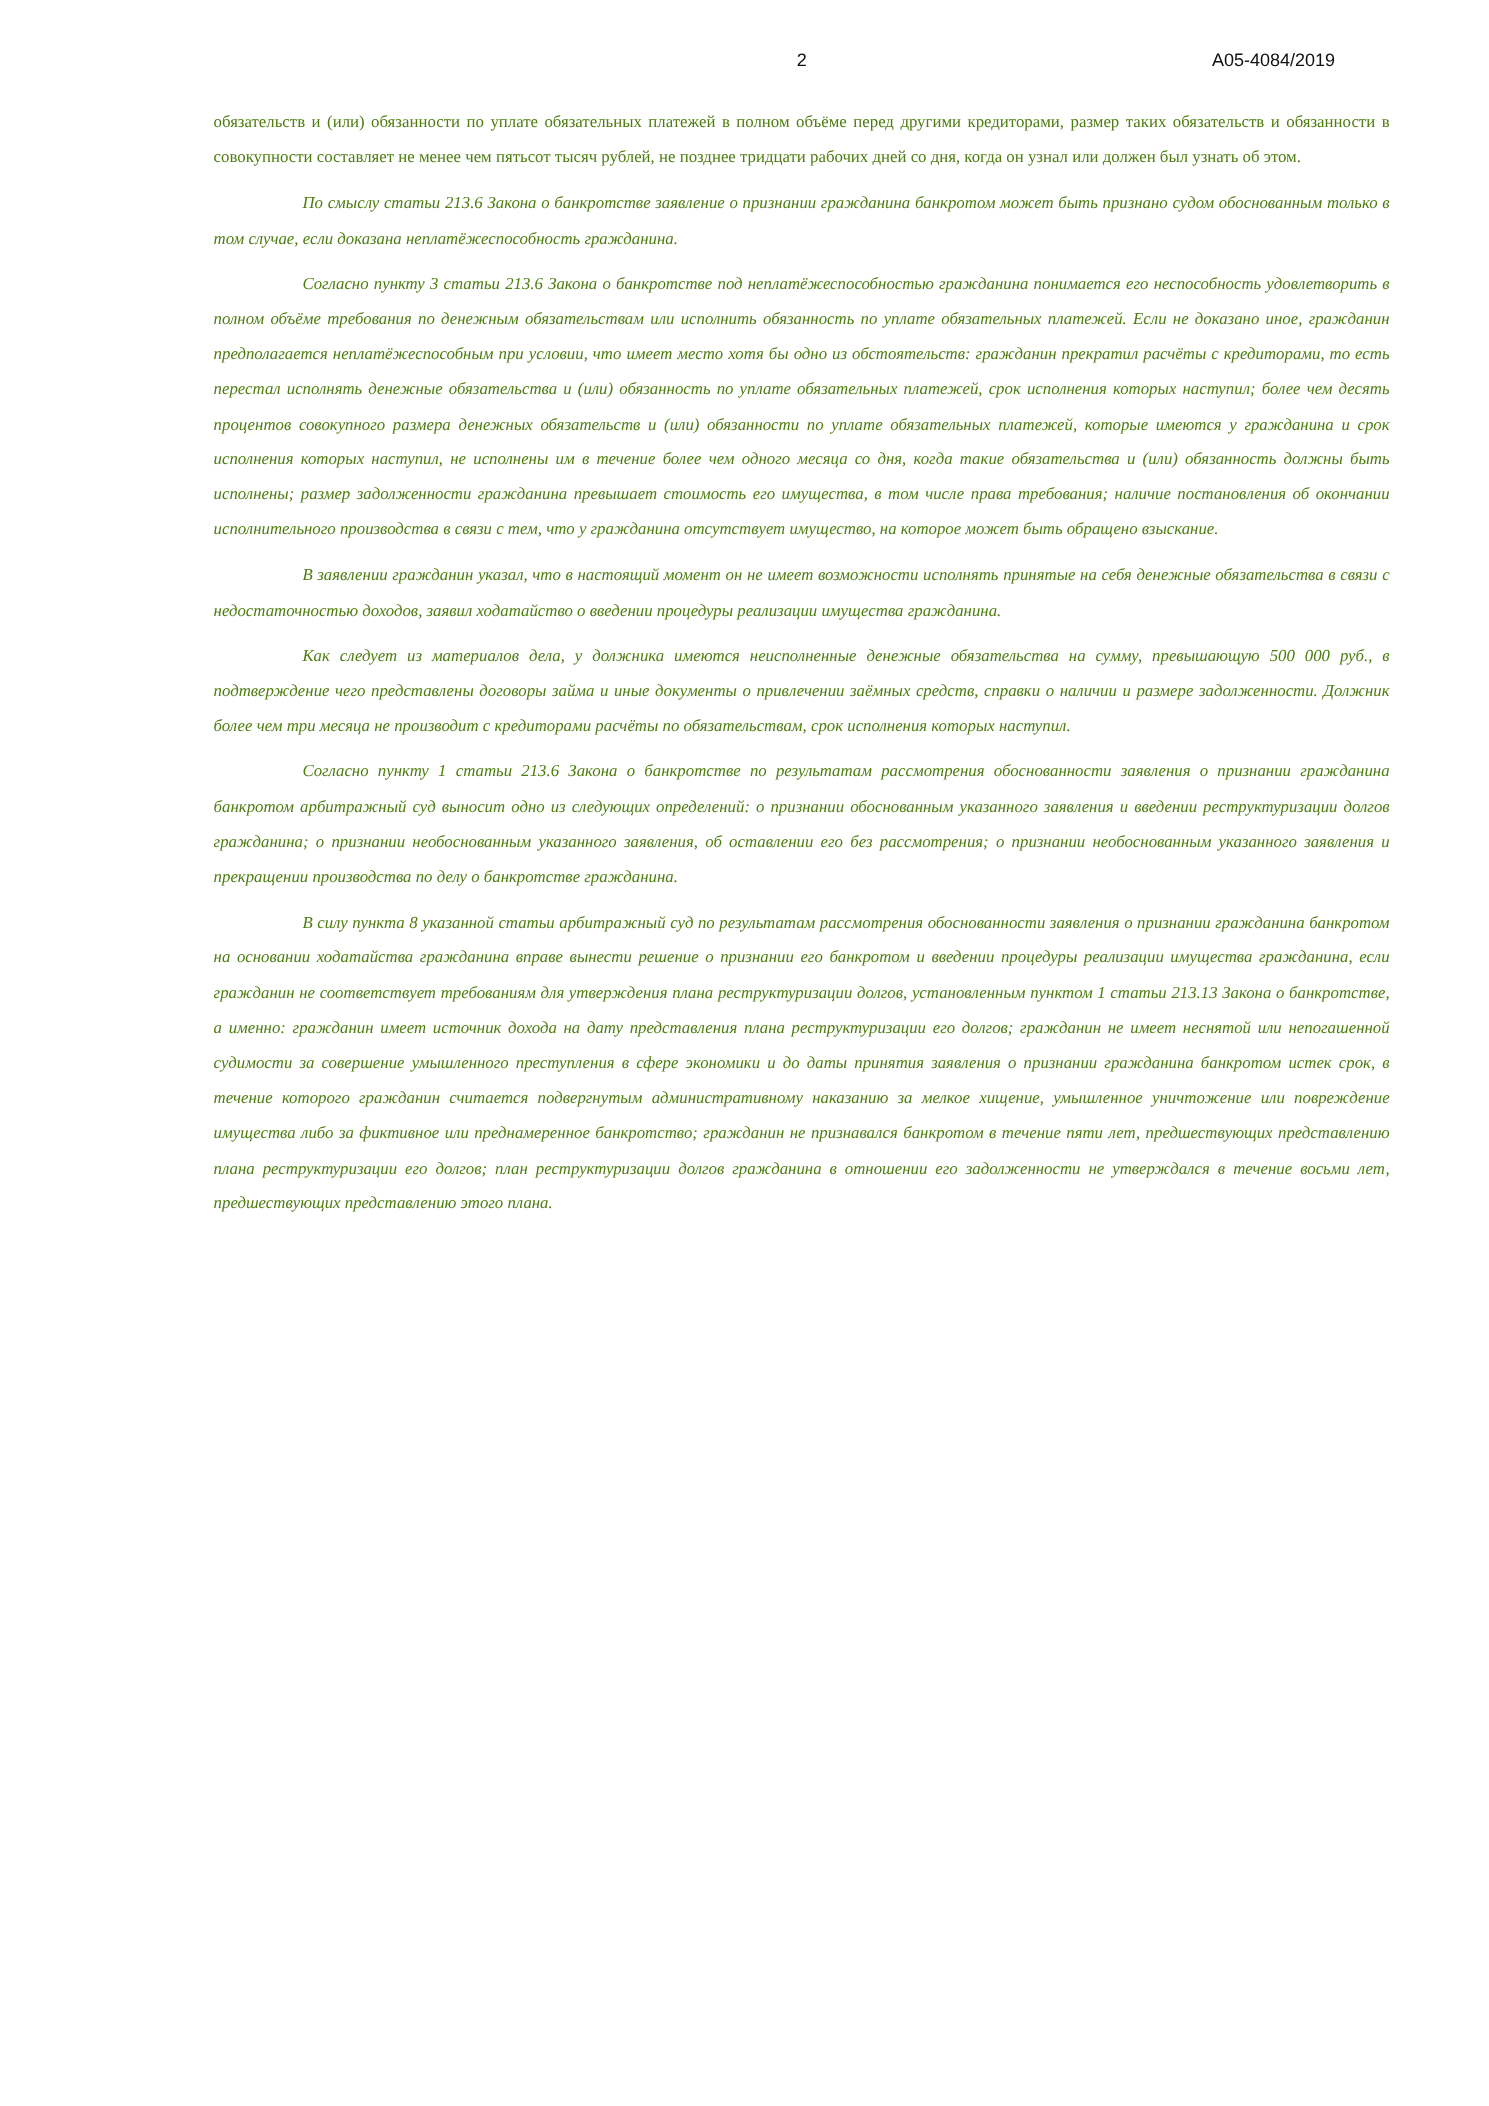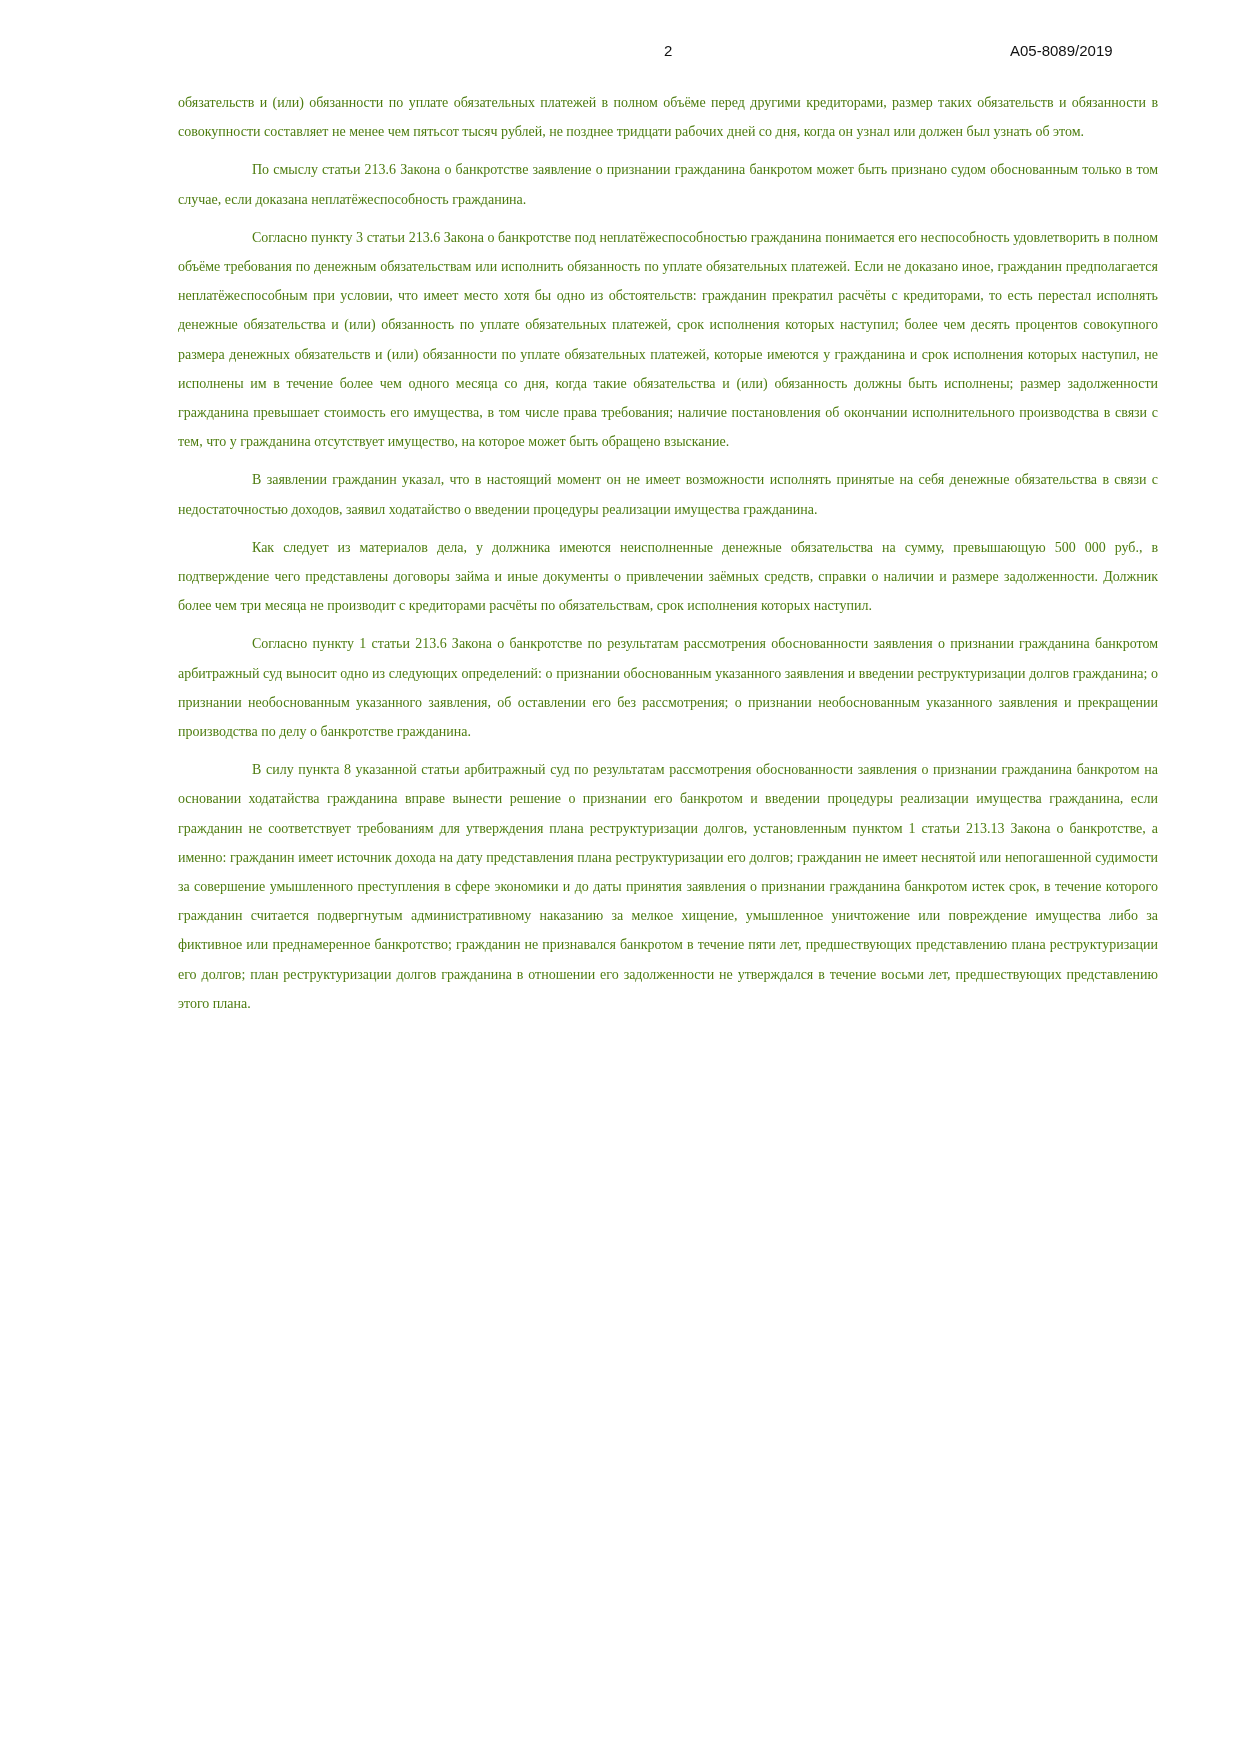--- a/index.html
+++ b/index.html
@@ -12,29 +12,29 @@
     font-family: "Liberation Sans", sans-serif; font-size: 15px; color: #111;
   }
   .page-number { position: absolute; left: 664px; top: 0; }
   .case-number { position: absolute; left: 1010px; top: 0; }
   .body-text {
     position: absolute; left: 178px; top: 88px; width: 980px;
     font-family: "Liberation Serif", serif; font-size: 14px; line-height: 29.2px;
     color: #4d7c0f; text-align: justify;
   }
   .para { margin: 0 0 9px 0; text-indent: 0; }
-  .para.indent { text-indent: 74px; }
+  .para.indent { text-indent: 74px; font-style: italic; }
 </style>
 </head>
 <body>
 
 <div class="page">
   <div class="header">
     <span class="page-number">2</span>
-    <span class="case-number">А05-8089/2019</span>
+    <span class="case-number">А05-4084/2019</span>
   </div>
 
   <div class="body-text">
     <p class="para">обязательств и (или) обязанности по уплате обязательных платежей в полном объёме перед другими кредиторами, размер таких обязательств и обязанности в совокупности составляет не менее чем пятьсот тысяч рублей, не позднее тридцати рабочих дней со дня, когда он узнал или должен был узнать об этом.</p>
     <p class="para indent">По смыслу статьи 213.6 Закона о банкротстве заявление о признании гражданина банкротом может быть признано судом обоснованным только в том случае, если доказана неплатёжеспособность гражданина.</p>
     <p class="para indent">Согласно пункту 3 статьи 213.6 Закона о банкротстве под неплатёжеспособностью гражданина понимается его неспособность удовлетворить в полном объёме требования по денежным обязательствам или исполнить обязанность по уплате обязательных платежей. Если не доказано иное, гражданин предполагается неплатёжеспособным при условии, что имеет место хотя бы одно из обстоятельств: гражданин прекратил расчёты с кредиторами, то есть перестал исполнять денежные обязательства и (или) обязанность по уплате обязательных платежей, срок исполнения которых наступил; более чем десять процентов совокупного размера денежных обязательств и (или) обязанности по уплате обязательных платежей, которые имеются у гражданина и срок исполнения которых наступил, не исполнены им в течение более чем одного месяца со дня, когда такие обязательства и (или) обязанность должны быть исполнены; размер задолженности гражданина превышает стоимость его имущества, в том числе права требования; наличие постановления об окончании исполнительного производства в связи с тем, что у гражданина отсутствует имущество, на которое может быть обращено взыскание.</p>
     <p class="para indent">В заявлении гражданин указал, что в настоящий момент он не имеет возможности исполнять принятые на себя денежные обязательства в связи с недостаточностью доходов, заявил ходатайство о введении процедуры реализации имущества гражданина.</p>
     <p class="para indent">Как следует из материалов дела, у должника имеются неисполненные денежные обязательства на сумму, превышающую 500 000 руб., в подтверждение чего представлены договоры займа и иные документы о привлечении заёмных средств, справки о наличии и размере задолженности. Должник более чем три месяца не производит с кредиторами расчёты по обязательствам, срок исполнения которых наступил.</p>
     <p class="para indent">Согласно пункту 1 статьи 213.6 Закона о банкротстве по результатам рассмотрения обоснованности заявления о признании гражданина банкротом арбитражный суд выносит одно из следующих определений: о признании обоснованным указанного заявления и введении реструктуризации долгов гражданина; о признании необоснованным указанного заявления, об оставлении его без рассмотрения; о признании необоснованным указанного заявления и прекращении производства по делу о банкротстве гражданина.</p>
     <p class="para indent">В силу пункта 8 указанной статьи арбитражный суд по результатам рассмотрения обоснованности заявления о признании гражданина банкротом на основании ходатайства гражданина вправе вынести решение о признании его банкротом и введении процедуры реализации имущества гражданина, если гражданин не соответствует требованиям для утверждения плана реструктуризации долгов, установленным пунктом 1 статьи 213.13 Закона о банкротстве, а именно: гражданин имеет источник дохода на дату представления плана реструктуризации его долгов; гражданин не имеет неснятой или непогашенной судимости за совершение умышленного преступления в сфере экономики и до даты принятия заявления о признании гражданина банкротом истек срок, в течение которого гражданин считается подвергнутым административному наказанию за мелкое хищение, умышленное уничтожение или повреждение имущества либо за фиктивное или преднамеренное банкротство; гражданин не признавался банкротом в течение пяти лет, предшествующих представлению плана реструктуризации его долгов; план реструктуризации долгов гражданина в отношении его задолженности не утверждался в течение восьми лет, предшествующих представлению этого плана.</p>

